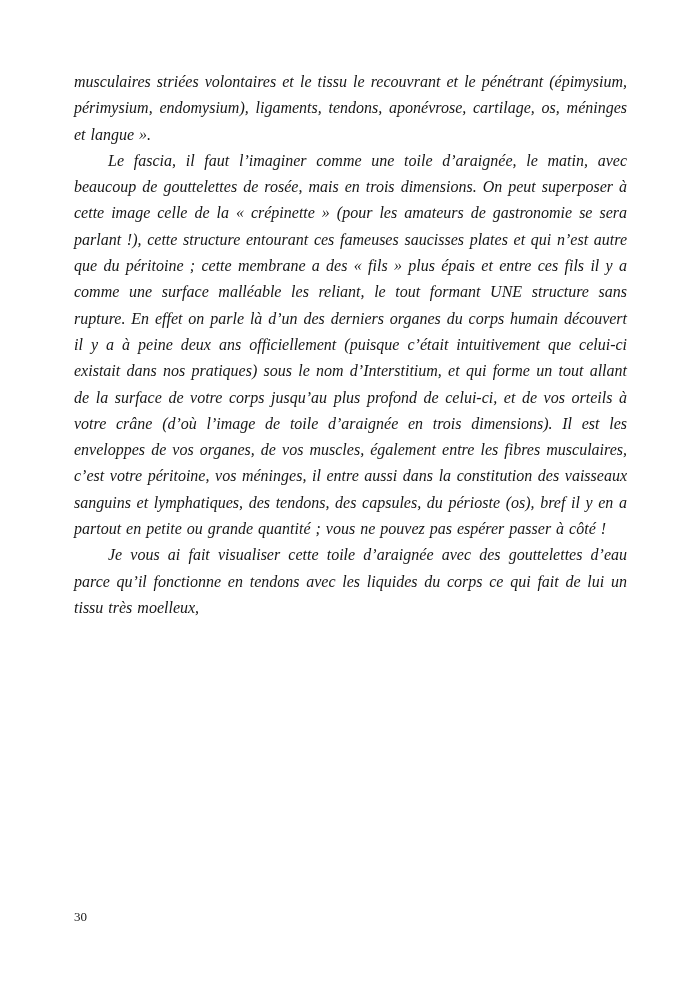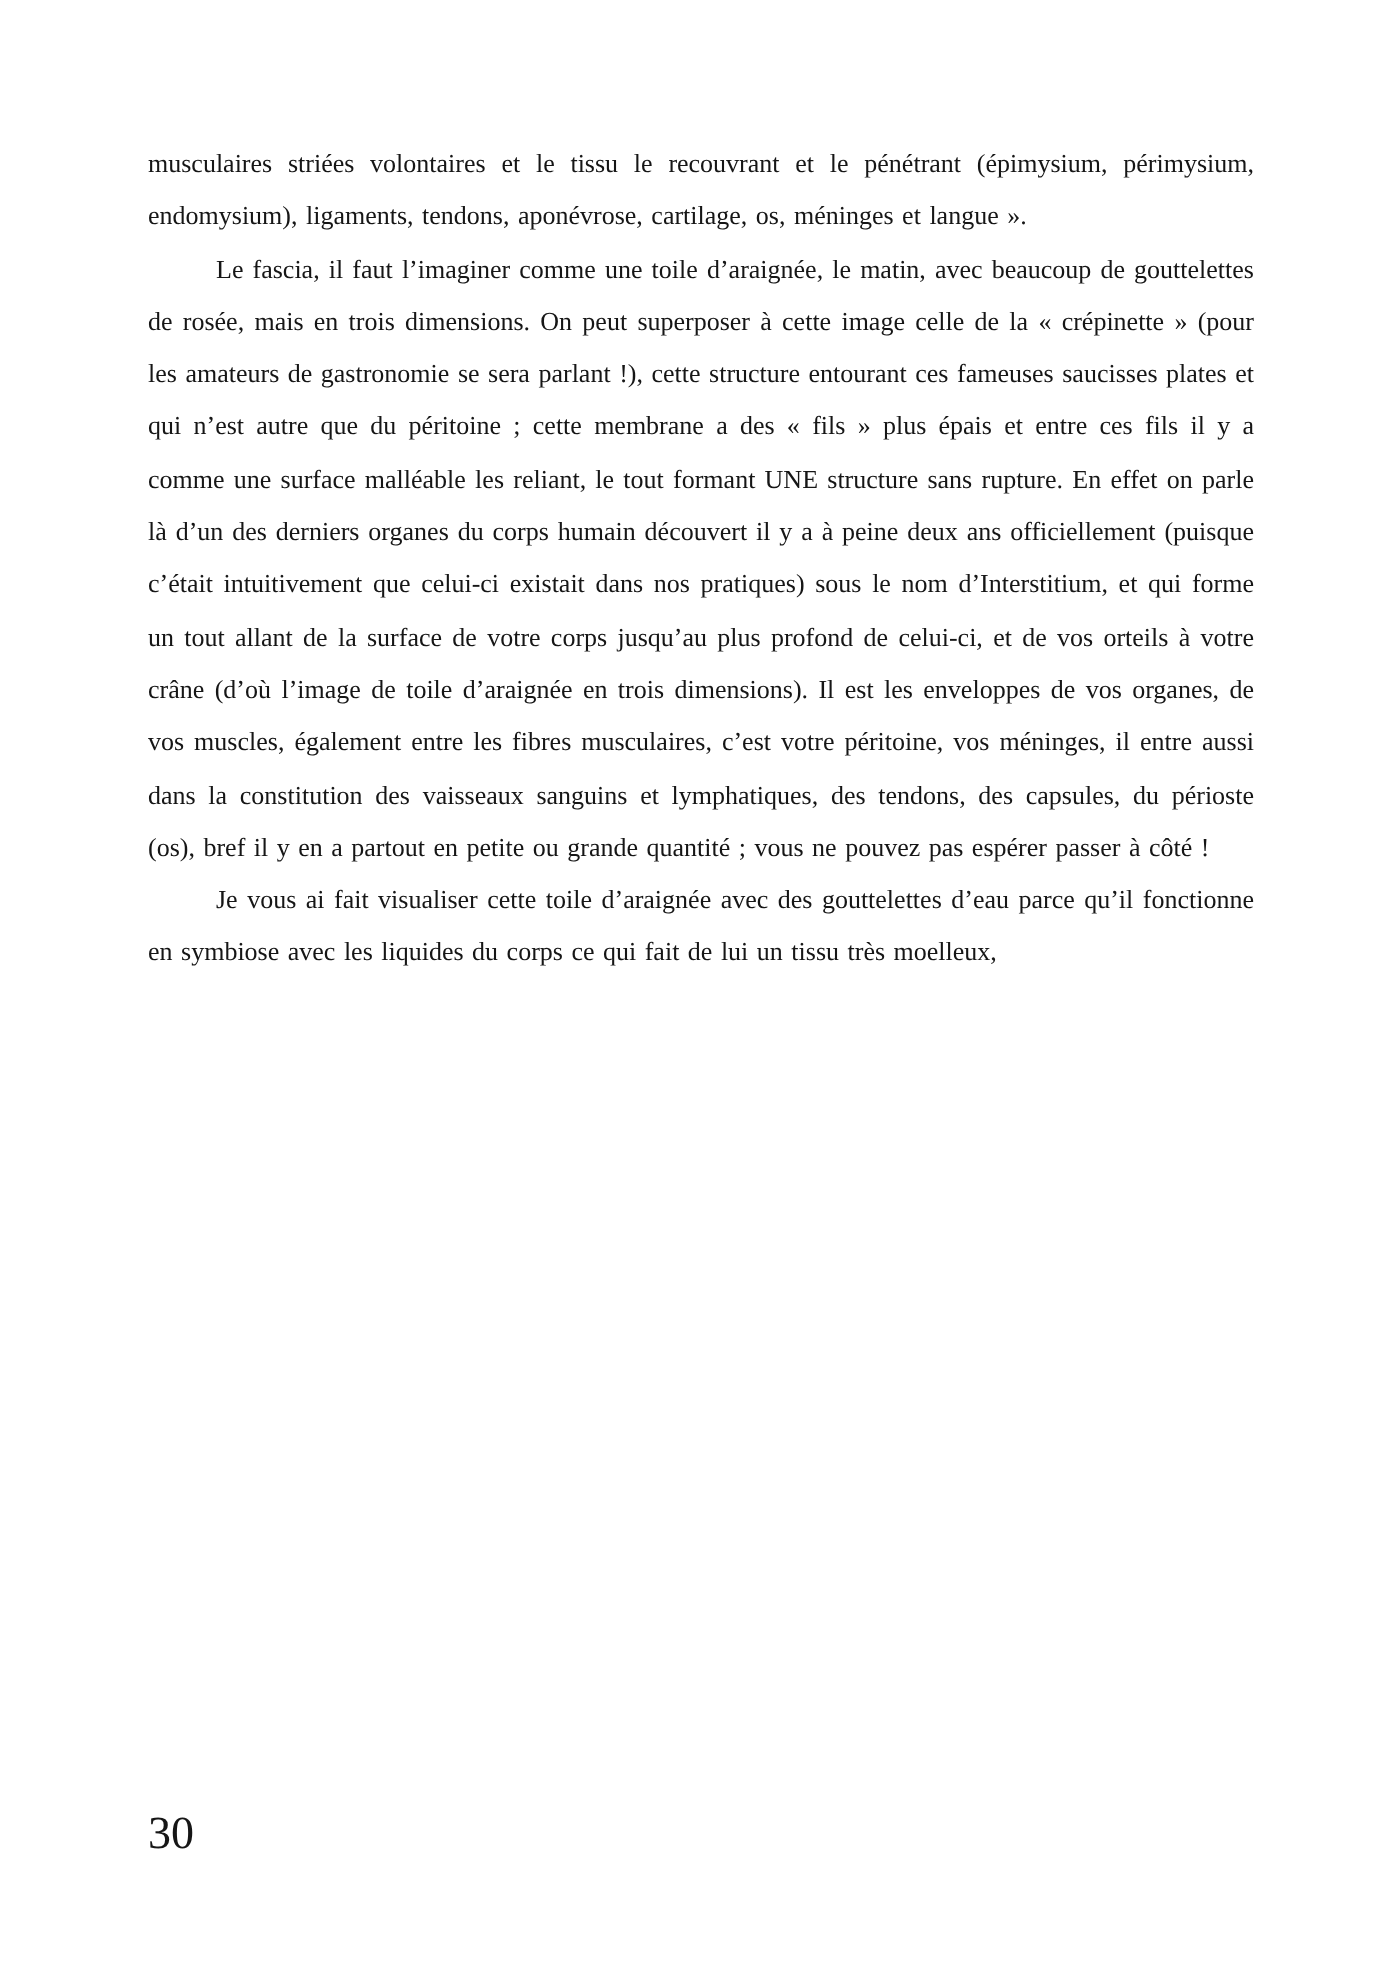--- a/index.html
+++ b/index.html
@@ -16,40 +16,41 @@
     overflow: hidden;
   }
   .text-block {
     position: absolute;
     left: 74px;
     top: 69px;
     width: 553px;
   }
   .text-block p {
     margin: 0;
-    font-size: 13px;
+    font-size: 16px;
     line-height: 26.3px;
     text-align: justify;
     text-justify: inter-word;
     word-spacing: 1px;
+    font-style: italic;
   }
   .text-block p.indent {
     text-indent: 34px;
   }
   .page-number {
     position: absolute;
     left: 74px;
     top: 904px;
-    font-size: 23px;
+    font-size: 13px;
     line-height: 26px;
     color: #161616;
   }
 </style>
 </head>
 <body>
 
 <div class="text-block">
   <p>musculaires striées volontaires et le tissu le recouvrant et le pénétrant (épimysium, périmysium, endomysium), ligaments, tendons, aponévrose, cartilage, os, méninges et langue&nbsp;».</p>
   <p class="indent">Le fascia, il faut l’imaginer comme une toile d’araignée, le matin, avec beaucoup de gouttelettes de rosée, mais en trois dimensions. On peut superposer à cette image celle de la «&nbsp;crépinette&nbsp;» (pour les amateurs de gastronomie se sera parlant&nbsp;!), cette structure entourant ces fameuses saucisses plates et qui n’est autre que du péritoine&nbsp;; cette membrane a des «&nbsp;fils&nbsp;» plus épais et entre ces fils il y a comme une surface malléable les reliant, le tout formant UNE structure sans rupture. En effet on parle là d’un des derniers organes du corps humain découvert il y a à peine deux ans officiellement (puisque c’était intuitivement que celui-ci existait dans nos pratiques) sous le nom d’Interstitium, et qui forme un tout allant de la surface de votre corps jusqu’au plus profond de celui-ci, et de vos orteils à votre crâne (d’où l’image de toile d’araignée en trois dimensions). Il est les enveloppes de vos organes, de vos muscles, également entre les fibres musculaires, c’est votre péritoine, vos méninges, il entre aussi dans la constitution des vaisseaux sanguins et lymphatiques, des tendons, des capsules, du périoste (os), bref il y en a partout en petite ou grande quantité&nbsp;; vous ne pouvez pas espérer passer à côté&nbsp;!</p>
-  <p class="indent">Je vous ai fait visualiser cette toile d’araignée avec des gouttelettes d’eau parce qu’il fonctionne en symbiose avec les liquides du corps ce qui fait de lui un tissu très moelleux,</p>
+  <p class="indent">Je vous ai fait visualiser cette toile d’araignée avec des gouttelettes d’eau parce qu’il fonctionne en tendons avec les liquides du corps ce qui fait de lui un tissu très moelleux,</p>
 </div>
 
 <div class="page-number">30</div>
 
 </body></html>

